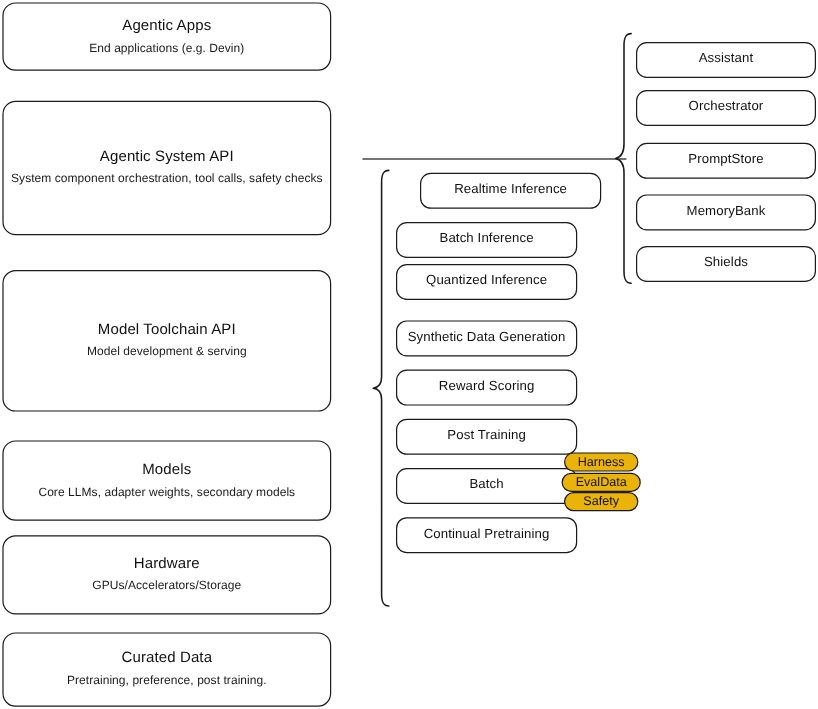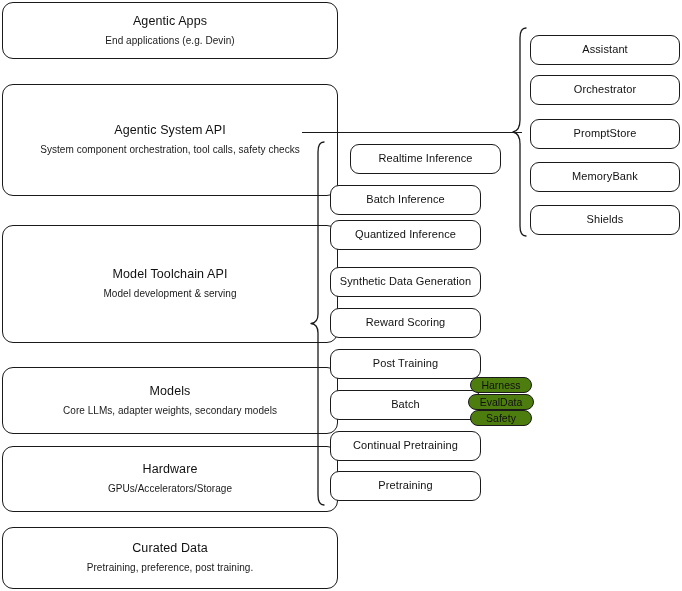--- a/index.html
+++ b/index.html
@@ -41,21 +41,21 @@
   .node .sub {
     font-size: 10px;
     color: #1a1a1a;
     margin-top: 5px;
     letter-spacing: 0.05px;
   }
 
   
   .layer {
     left: 2px;
-    width: 336px;
+    width: 274px;
     border-radius: 11px;
   }
 
   
   .mid {
     left: 330px;
     width: 151px;
     height: 30px;
     border-radius: 9px;
   }
@@ -68,21 +68,21 @@
     height: 30px;
     border-radius: 9px;
   }
   .right .title { font-size: 11px; }
 
   
   .pill {
     position: absolute;
     box-sizing: border-box;
     border: 1.3px solid #1a1a1a;
-    background: #4d7c0f;
+    background: #eab308;
     border-radius: 999px;
     display: flex;
     align-items: center;
     justify-content: center;
     font-size: 10.5px;
     color: #111111;
     height: 16px;
     z-index: 6;
   }
 
@@ -168,23 +168,20 @@
   </div>
   <div class="node mid" style="top:349px;">
     <div class="title">Post Training</div>
   </div>
   <div class="node mid" style="top:390px;">
     <div class="title">Batch</div>
   </div>
   <div class="node mid" style="top:431px;">
     <div class="title">Continual Pretraining</div>
   </div>
-  <div class="node mid" style="top:471px;">
-    <div class="title">Pretraining</div>
-  </div>
 
   <div class="pill" style="left:470px; top:377px; width:62px;">Harness</div>
   <div class="pill" style="left:468px; top:394px; width:66px;">EvalData</div>
   <div class="pill" style="left:470px; top:410px; width:62px;">Safety</div>
 
   <div class="node right" style="top:35px;">
     <div class="title">Assistant</div>
   </div>
   <div class="node right" style="top:75px;">
     <div class="title">Orchestrator</div>

